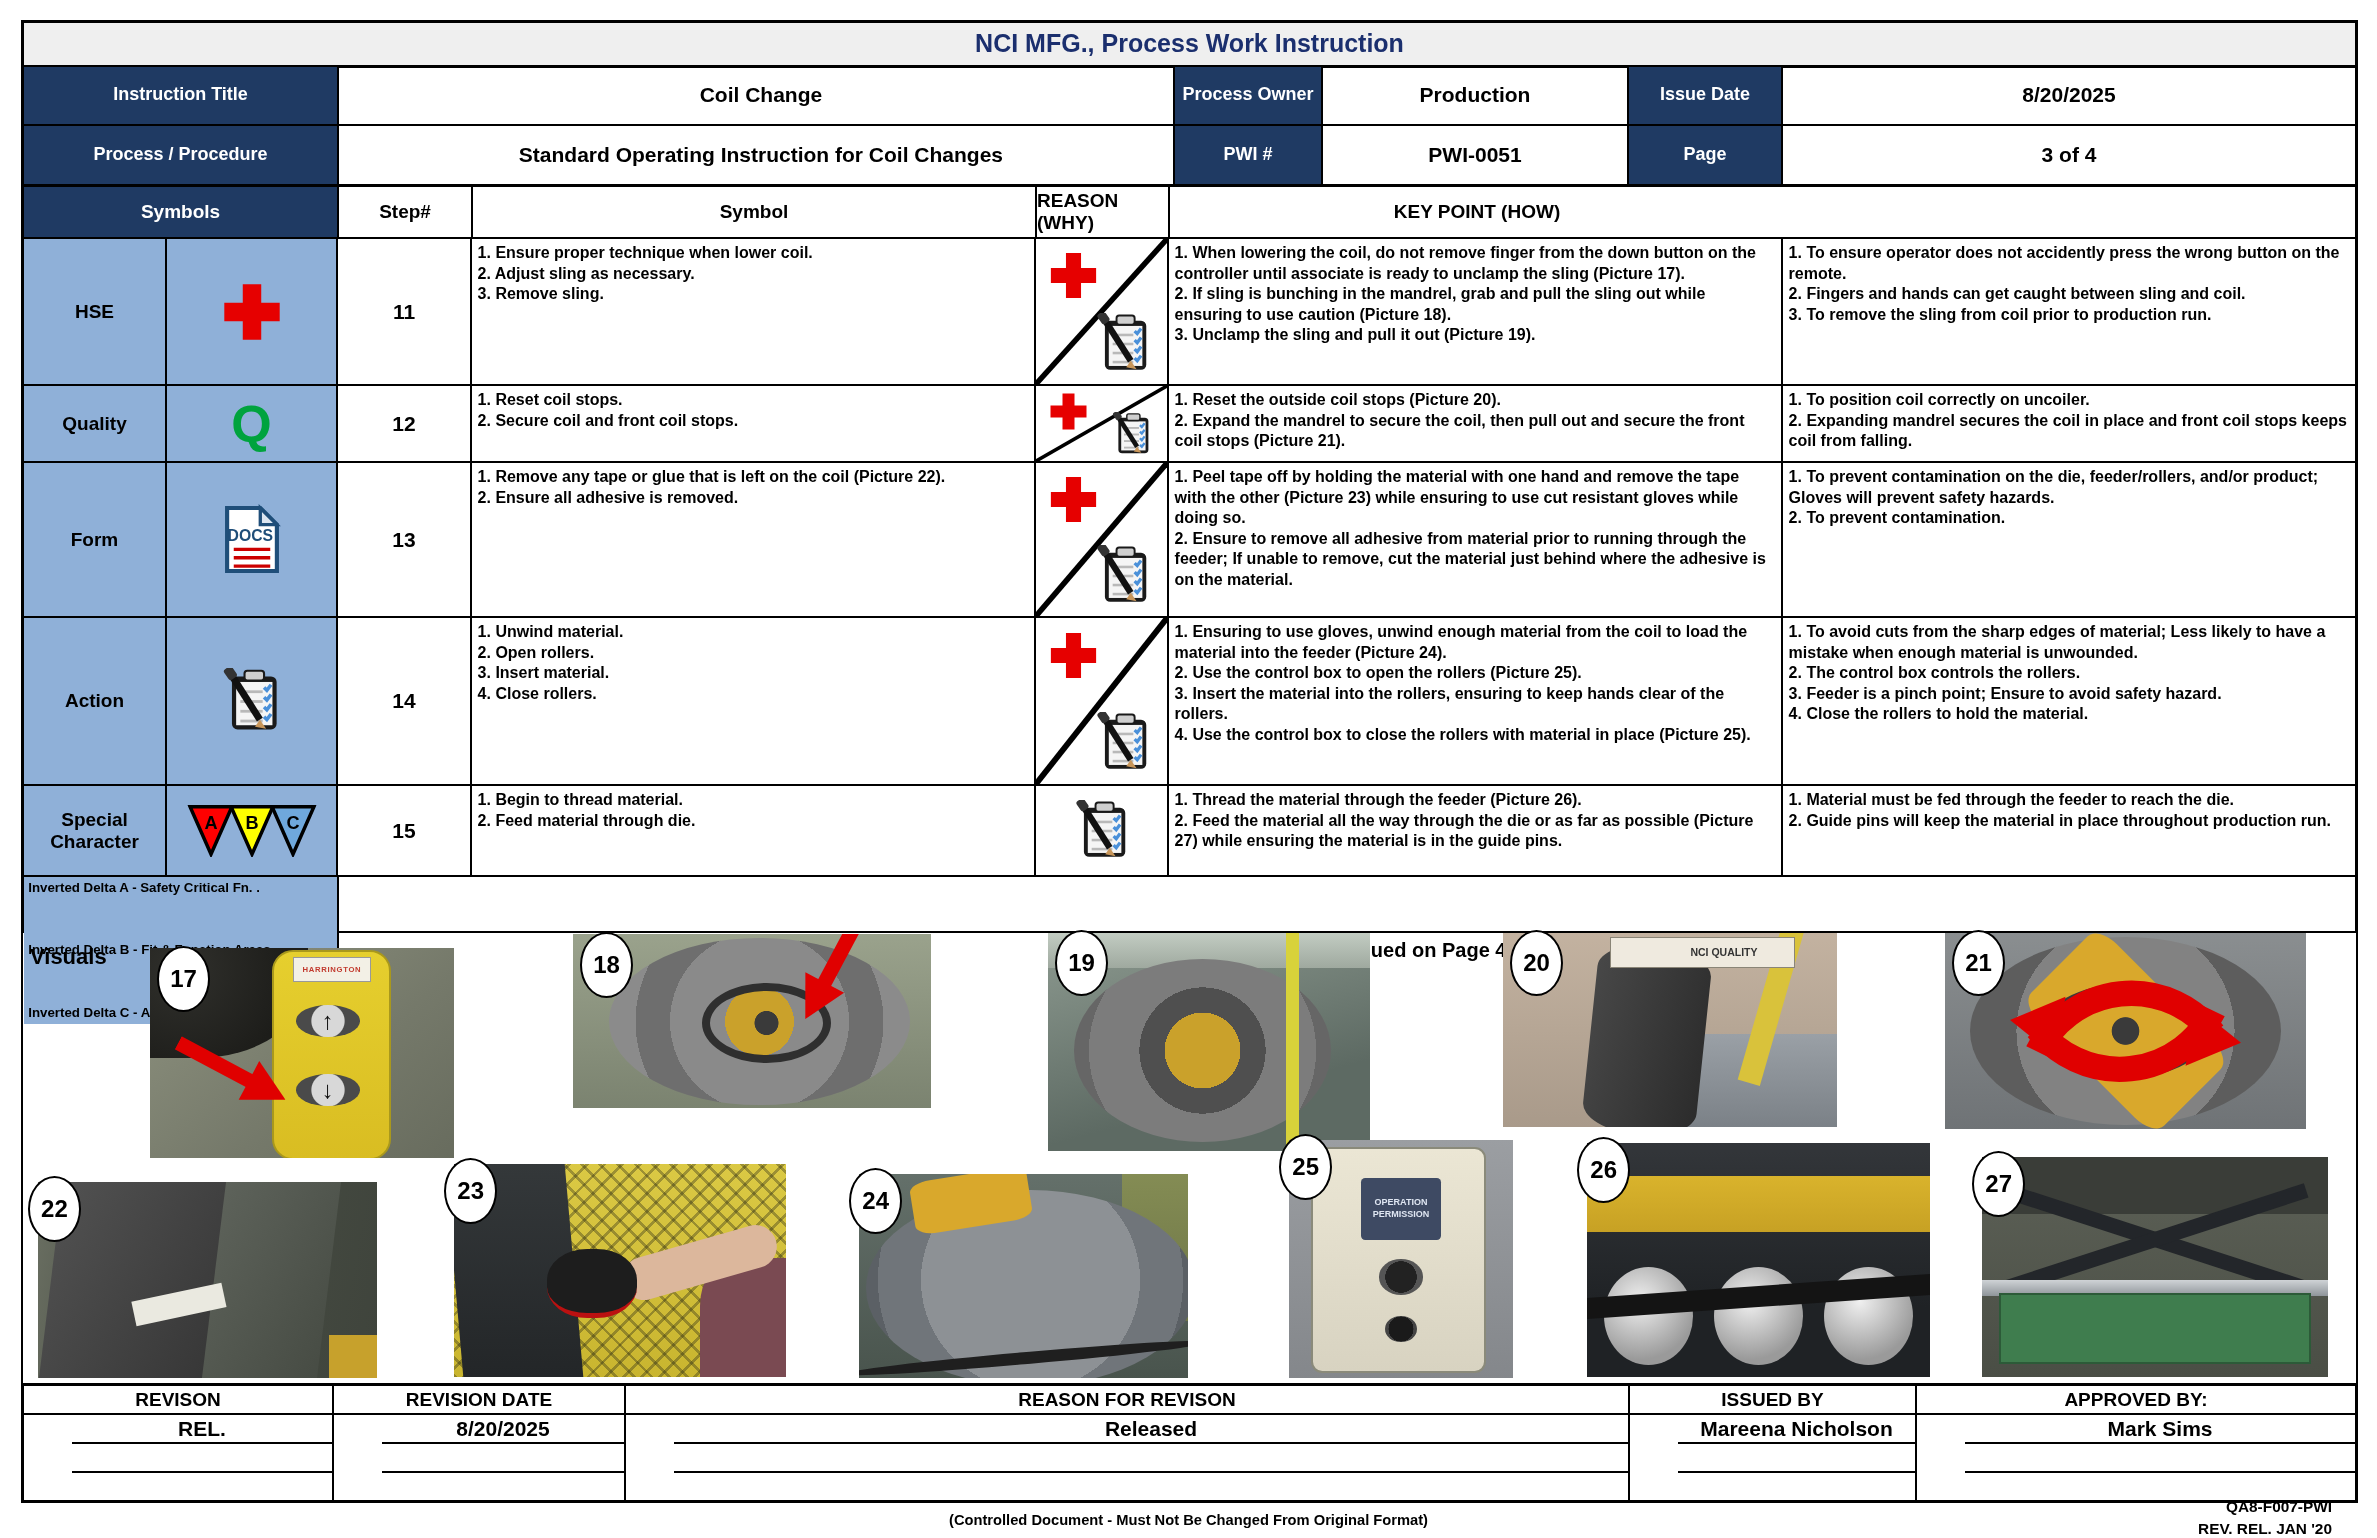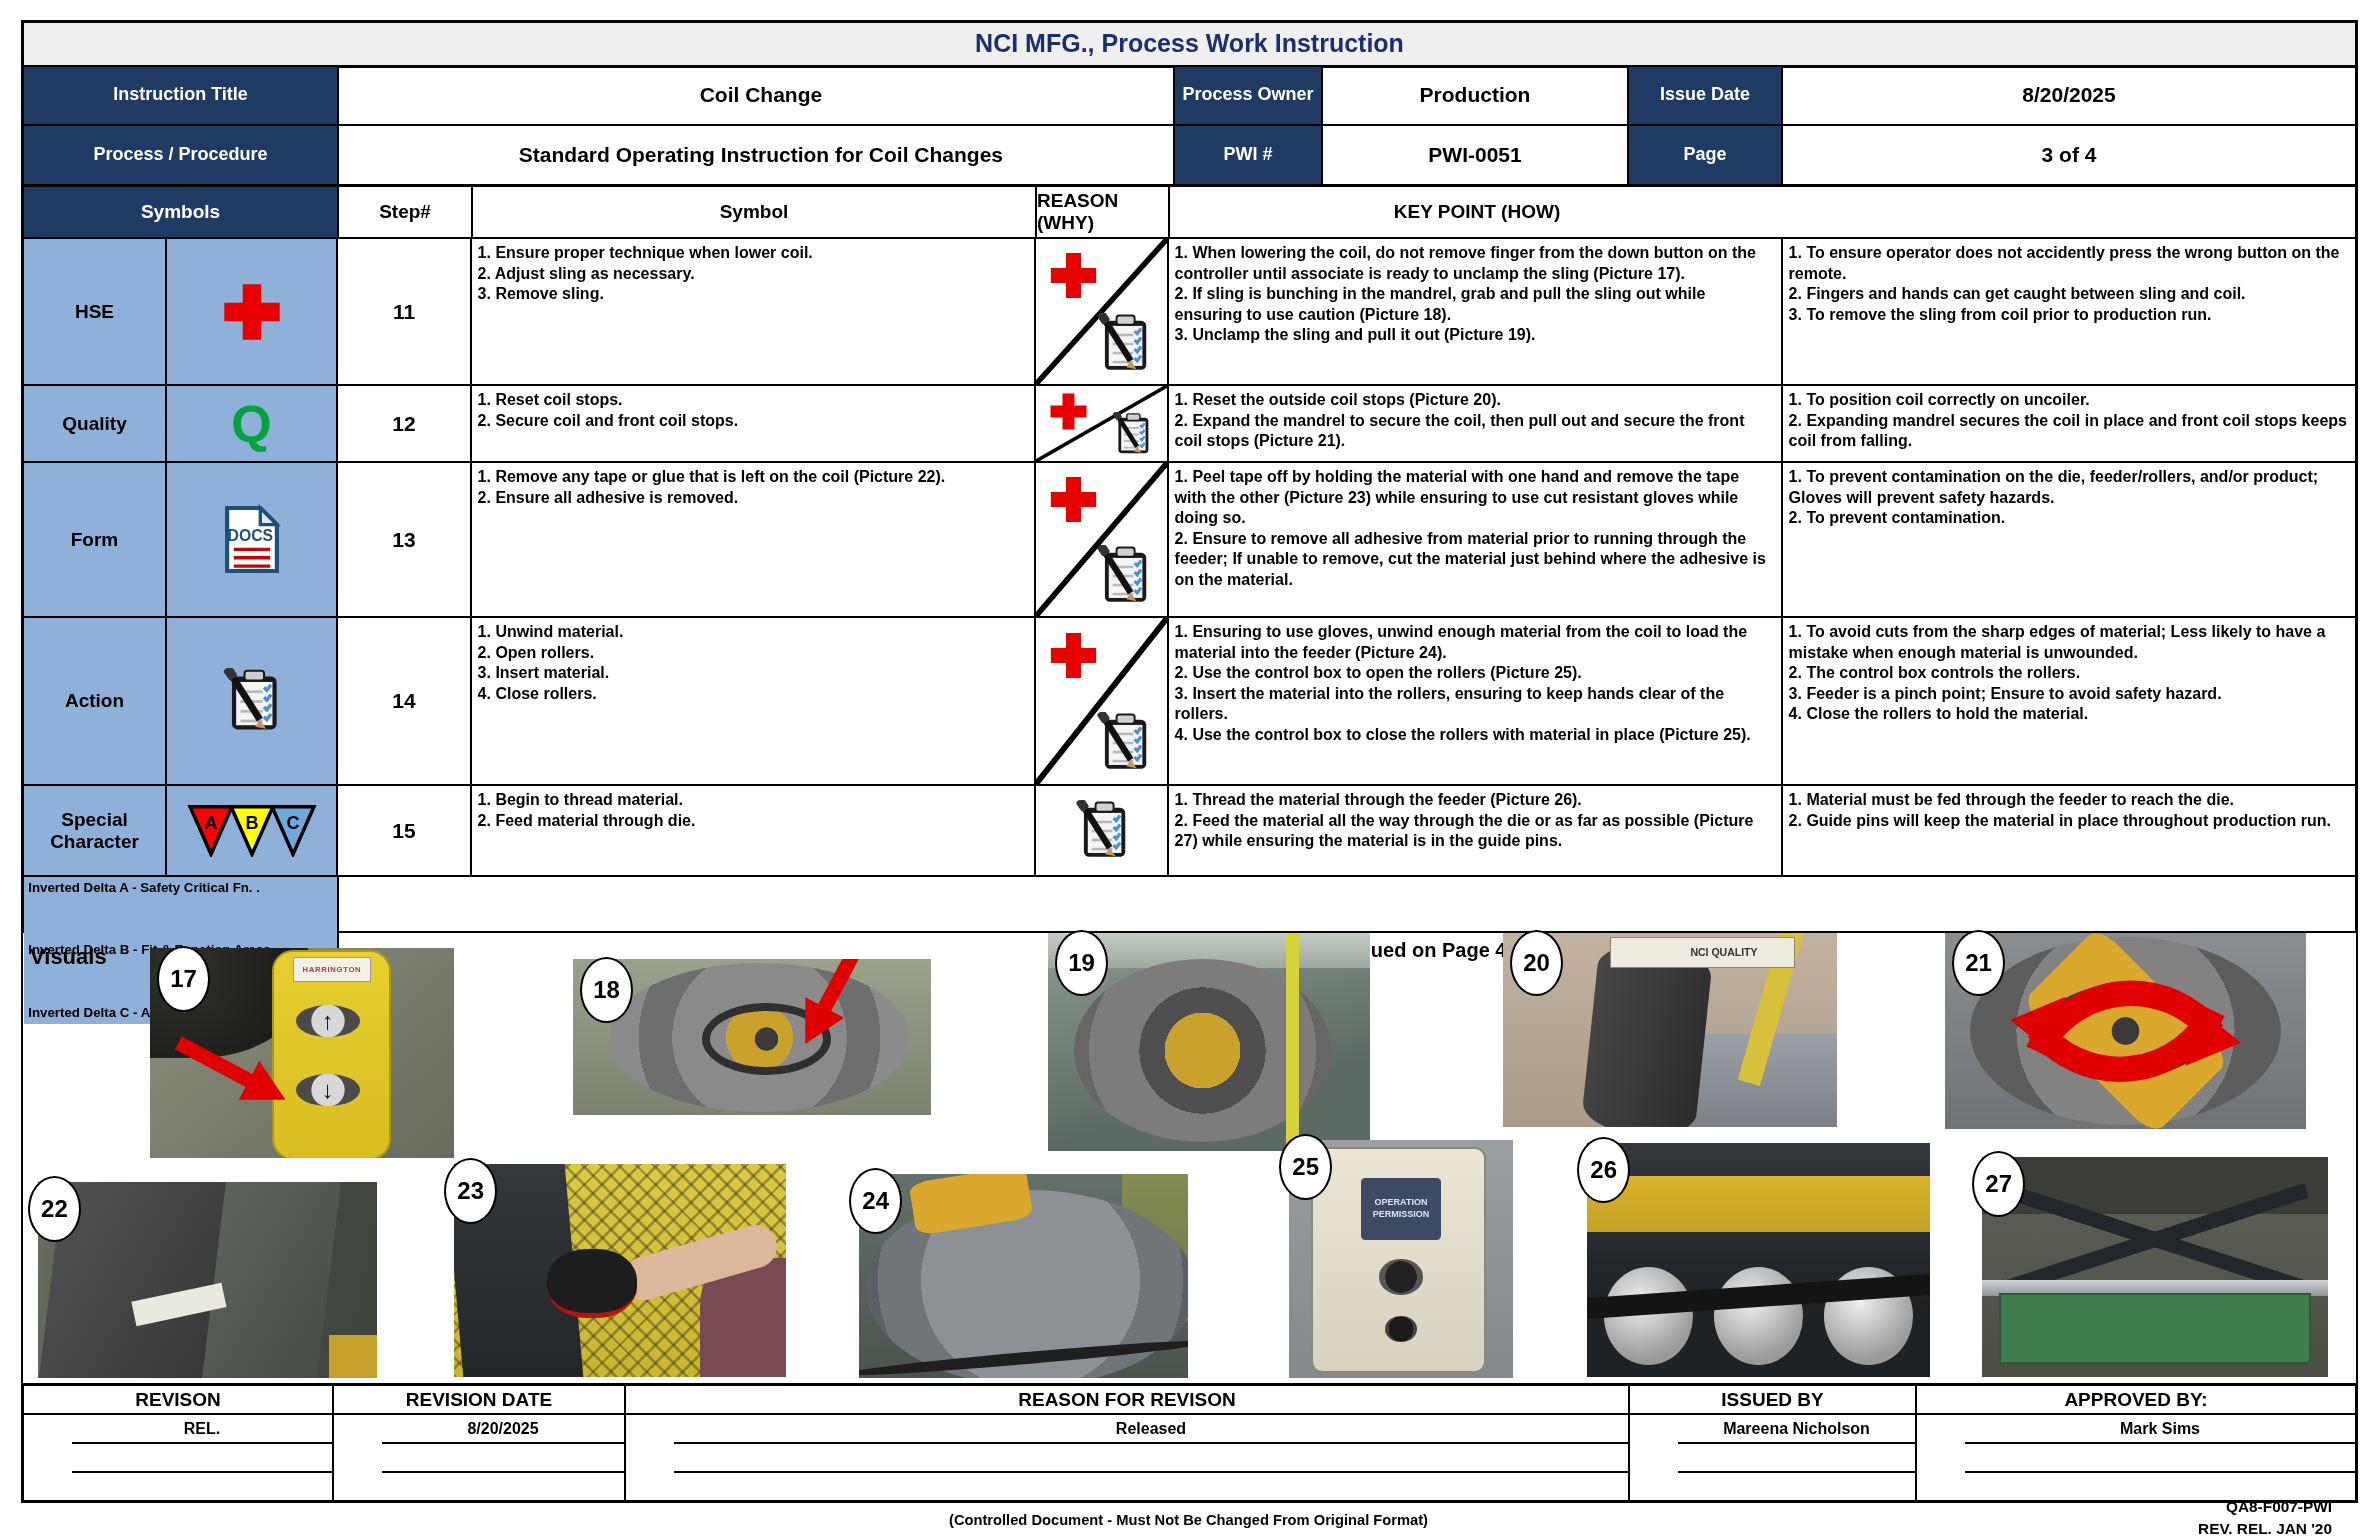--- a/index.html
+++ b/index.html
@@ -159,21 +159,21 @@
 
   
   #revision{position:absolute;left:21px;top:1383px;width:2337px;height:120px;box-sizing:border-box;
             border:3.5px solid #000;display:grid;grid-template-columns:310px 292px 1004px 287px 1fr;
             grid-template-rows:29px 29px 29px 1fr;}
   #revision>div{box-sizing:border-box;border-right:2.8px solid #000;border-bottom:2.1px solid #000;
                 display:flex;align-items:center;justify-content:center;overflow:hidden;}
   #revision>div:nth-child(5n){border-right:none;}
   #revision>div:nth-child(n+16){border-bottom:none;}
   #revision .hd{font-size:19px;border-bottom:2.8px solid #000;}
-  #revision .rv{font-size:16px;margin-left:48px;}
+  #revision .rv{font-size:21px;margin-left:48px;}
 
   
   #foot-center{position:absolute;left:0;top:1512px;width:2377px;text-align:center;font-size:14.7px;}
   #foot-right{position:absolute;right:45px;top:1496px;text-align:right;font-size:15.4px;line-height:1.45;}
 </style>
 </head>
 <body>
 
 <div id="page">
 
@@ -429,21 +429,21 @@
         <span class="ph d">↓</span>
         <svg class="rarrow" viewBox="0 0 100 40">
             <use href="#i-rarrow"></use>
           </svg>
       </div>
       <span class="badge b-in">
           <i>17</i>
         </span>
     </div>
 
-    <div class="vimg" style="left:550px;top:1.4px;width:358px;height:156px;margin-top:25px;">
+    <div class="vimg" style="left:550px;top:1.4px;width:358px;height:174px;">
       <div class="scene s18">
         <span class="ph a"></span>
           <span class="ph b"></span>
         <svg class="rarrow" viewBox="0 0 100 40">
             <use href="#i-rarrow"></use>
           </svg>
       </div>
       <span class="badge b-in">
           <i>18</i>
         </span>

